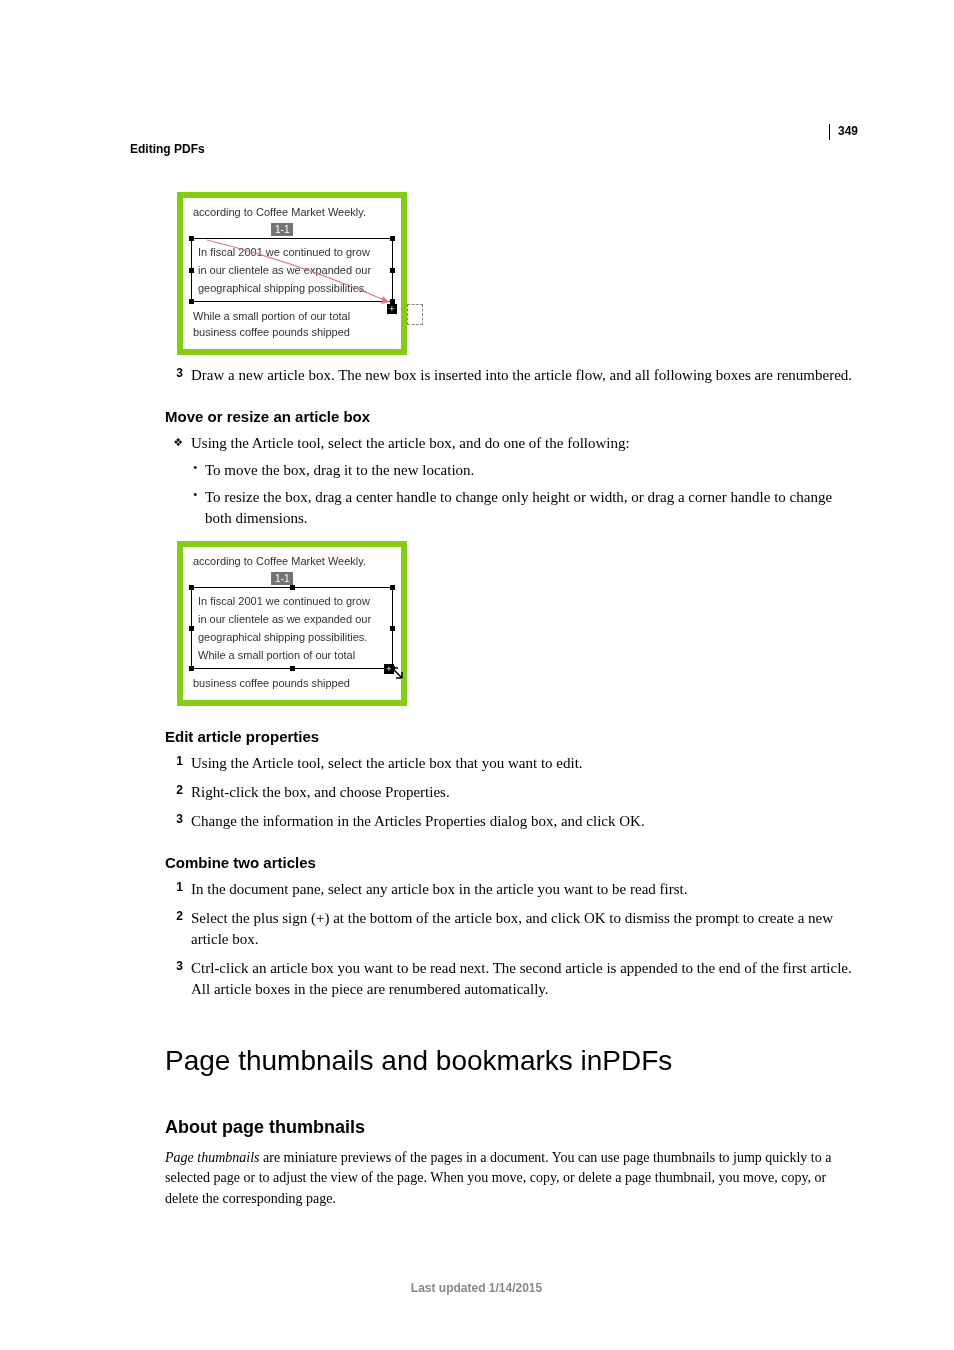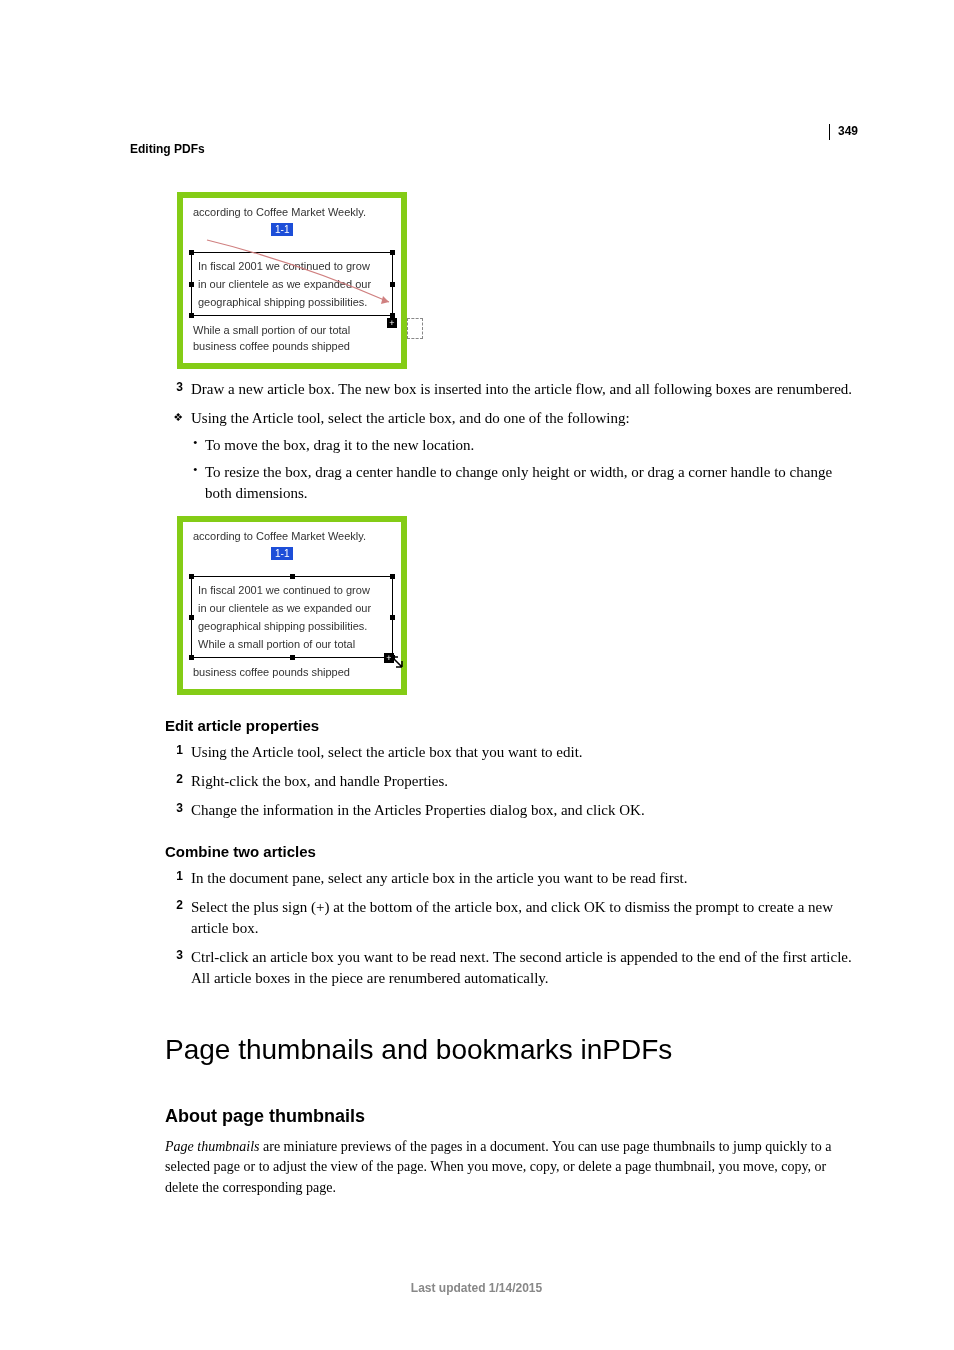--- a/index.html
+++ b/index.html
@@ -49,27 +49,27 @@
       font-family: Arial, sans-serif;
       font-size: 11px;
       color: #333;
       position: relative;
     }
     .fig-top-text {
       padding: 2px 10px 5px 10px;
       font-size: 11px;
     }
     .fig-label-tag {
-      background: #1d4ed8;
+      background: #737373;
       color: #fff;
       font-size: 10px;
       padding: 1px 4px;
       display: inline-block;
       margin-left: 88px;
-      margin-bottom: 16px;
+      margin-bottom: 2px;
       position: relative;
     }
     .inner-box {
       border: 1.5px solid #000;
       margin: 0 8px 0 8px;
       padding: 4px 6px;
       position: relative;
     }
     .inner-box .line {
       padding: 3px 0;
@@ -231,20 +231,21 @@
       <path d="M 10 8 Q 100 30 192 70" stroke="#d08080" stroke-width="1.2" fill="none"></path>
       <polygon points="192,70 186,64 184,72" fill="#d08080"></polygon>
     </svg>
   </div>
 
   <div class="step-row">
     <div class="step-num">3</div>
     <div class="step-text">Draw a new article box. The new box is inserted into the article flow, and all following boxes are renumbered.</div>
   </div>
 
+  <div class="section-h3">Move or resize an article box</div>
   <div class="diamond-bullet">
     <div class="diamond">❖</div>
     <div class="step-text">Using the Article tool, select the article box, and do one of the following:</div>
   </div>
   <div class="sub-bullet">
     <div class="dot">•</div>
     <div class="step-text">To move the box, drag it to the new location.</div>
   </div>
   <div class="sub-bullet">
     <div class="dot">•</div>
@@ -277,21 +278,21 @@
     </div>
   </div>
 
   <div class="section-h3">Edit article properties</div>
   <div class="step-row">
     <div class="step-num">1</div>
     <div class="step-text">Using the Article tool, select the article box that you want to edit.</div>
   </div>
   <div class="step-row">
     <div class="step-num">2</div>
-    <div class="step-text">Right-click the box, and handle Properties.</div>
+    <div class="step-text">Right-click the box, and choose Properties.</div>
   </div>
   <div class="step-row">
     <div class="step-num">3</div>
     <div class="step-text">Change the information in the Articles Properties dialog box, and click OK.</div>
   </div>
 
   <div class="section-h3">Combine two articles</div>
   <div class="step-row">
     <div class="step-num">1</div>
     <div class="step-text">In the document pane, select any article box in the article you want to be read first.</div>

